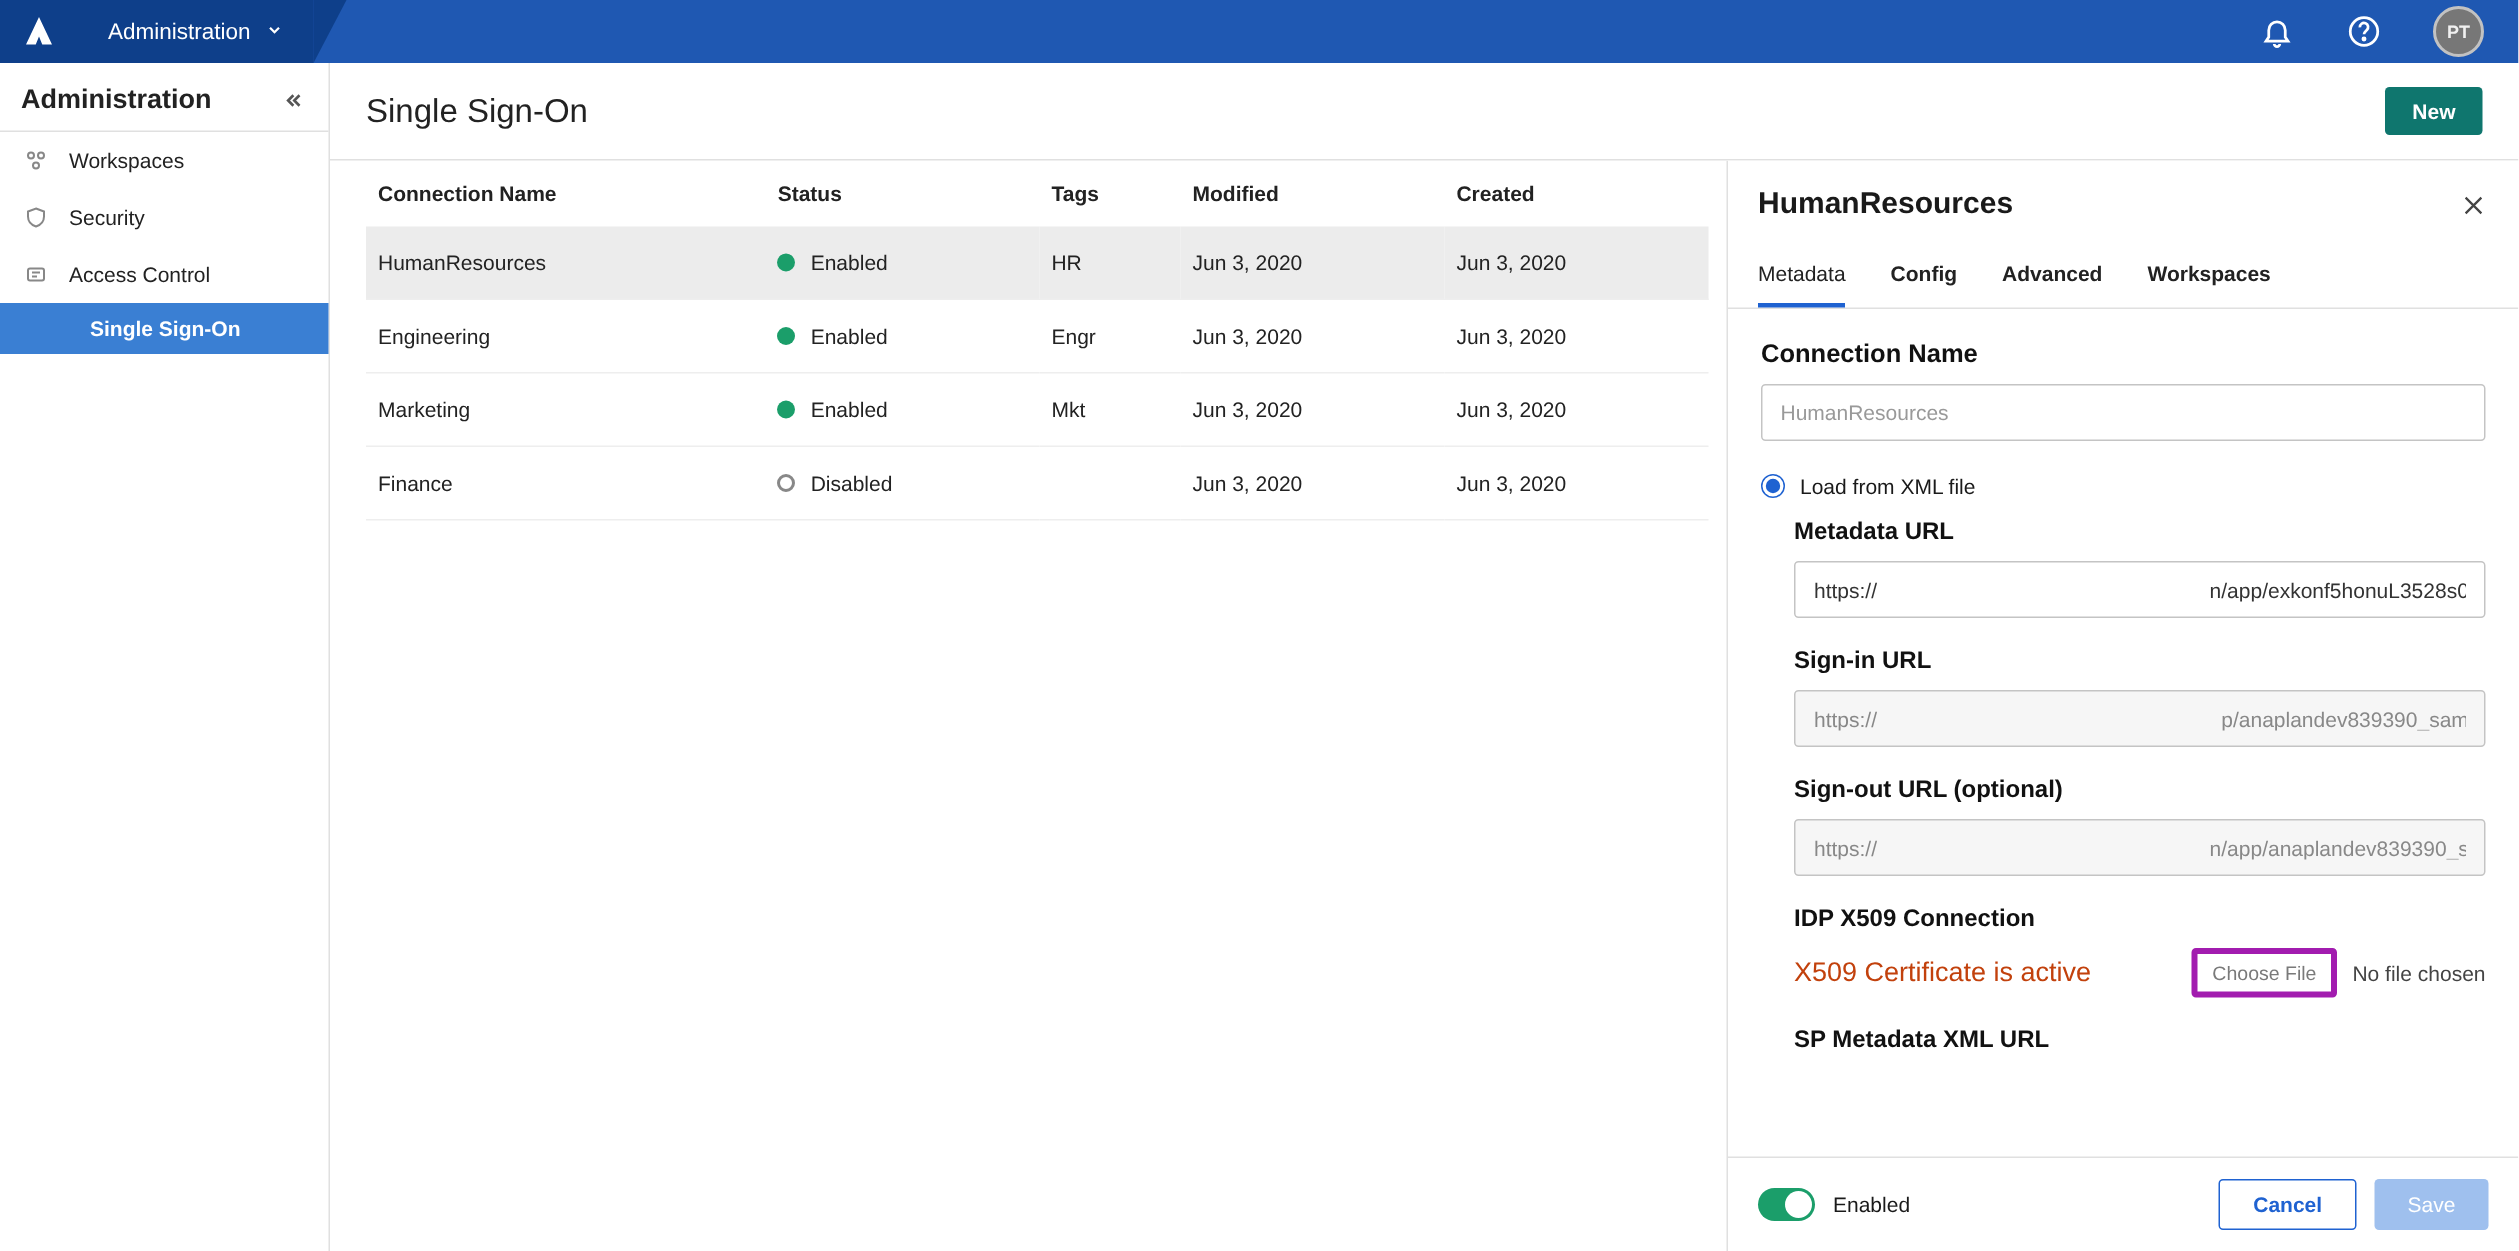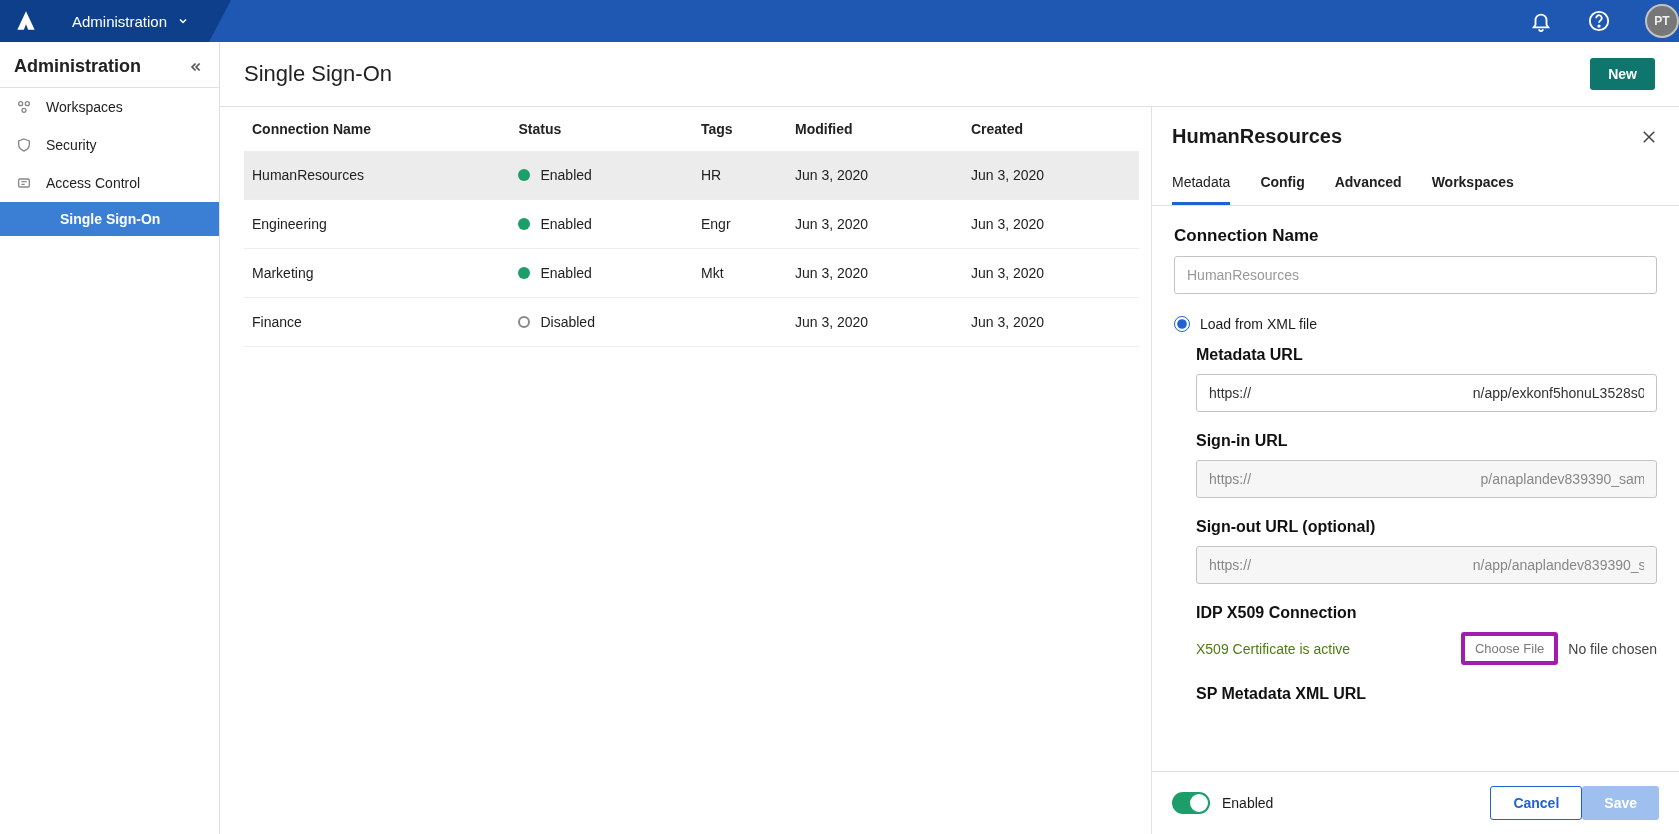--- a/index.html
+++ b/index.html
@@ -6,21 +6,21 @@
   body { font-family: -apple-system, BlinkMacSystemFont, "Segoe UI", Helvetica, Arial, sans-serif; font-size: 14px; color: #1a1a1a; background: #fff; width: 1679px; height: 834px; overflow: hidden; }
   
   
   .topbar { height: 42px; background: #1f58b2; display: flex; align-items: stretch; color: #fff; }
   .topbar .logo-box { width: 52px; background: #0e3f8a; display: flex; align-items: center; justify-content: center; position: relative; }
   .topbar .logo-box svg { width: 26px; height: 26px; }
   .topbar .app-switch { background: #0e3f8a; padding: 0 20px; display: flex; align-items: center; font-size: 15px; cursor: pointer; position: relative; }
   .topbar .app-switch::after { content:""; position:absolute; top:0; right:-22px; width:0; height:0; border-top:42px solid #0e3f8a; border-right:22px solid transparent; }
   .topbar .app-switch .chev { margin-left:10px; }
   .topbar .spacer { flex:1; }
-  .topbar .right-icons { display:flex; align-items:center; gap:34px; padding-right:0; }
+  .topbar .right-icons { display:flex; align-items:center; gap:34px; padding-right:23px; }
   .topbar .right-icons .icon-btn { width:24px; height:24px; display:flex; align-items:center; justify-content:center; cursor:pointer; color:#fff; }
   .topbar .avatar { width:34px; height:34px; border-radius:50%; background:#777; border:2px solid #c2c2c2; display:flex; align-items:center; justify-content:center; font-size:12px; font-weight:600; color:#f0f0f0; cursor:pointer; }
   
   
   .layout { display:flex; height:calc(834px - 42px); }
   
   
   .sidebar { width:220px; border-right:1px solid #e0e0e0; background:#fff; display:flex; flex-direction:column; }
   .sidebar-header { display:flex; align-items:center; justify-content:space-between; padding:14px 14px 10px 14px; }
   .sidebar-header h2 { font-size:18px; font-weight:600; color:#222; }
@@ -63,32 +63,32 @@
   .form-group { margin-bottom:22px; }
   .form-label-lg { font-size:17px; font-weight:600; color:#111; margin-bottom:10px; display:block; }
   .form-label { font-size:16px; font-weight:600; color:#111; margin-bottom:10px; display:block; }
   .form-input { width:100%; border:1px solid #c4c4c4; border-radius:3px; padding:10px 12px; font-size:14px; color:#333; background:#fff; }
   .form-input::placeholder { color:#999; }
   .form-input:disabled { background:#f6f6f6; color:#888; }
   .radio-row { display:flex; align-items:center; gap:10px; margin-bottom:14px; cursor:pointer; }
   .radio-row input[type=radio] { width:16px; height:16px; accent-color:#1f62d1; cursor:pointer; }
   .radio-row span { font-size:14px; }
   .indent { margin-left:22px; margin-bottom:20px; }
-  .muted { color:#4d7c0f; font-size:14px; }
+  .muted { color:#c2410c; font-size:18px; }
   .file-row { display:flex; align-items:center; gap:10px; margin-top:6px; }
   .file-btn { border:4px solid #a21caf; background:#fff; color:#7a7a7a; padding:5px 10px; font-size:13px; border-radius:3px; cursor:pointer; }
   .file-label { font-size:14px; color:#444; }
   
   .detail-footer { border-top:1px solid #e0e0e0; padding:14px 20px; display:flex; align-items:center; justify-content:space-between; background:#fff; }
   .toggle-wrap { display:flex; align-items:center; gap:12px; }
   .toggle { width:38px; height:22px; border-radius:11px; background:#1b9e6a; position:relative; cursor:pointer; }
   .toggle .knob { width:18px; height:18px; border-radius:50%; background:#fff; position:absolute; top:2px; right:2px; }
-  .footer-btns { display:flex; }
+  .footer-btns { display:flex; gap:12px; }
   .btn-outline { background:#fff; border:1px solid #1f62d1; color:#1f62d1; border-radius:3px; padding:8px 22px; font-size:14px; font-weight:600; cursor:pointer; }
-  .btn-save { background:#9fc0ee; color:#fff; border:none; border-radius:3px; padding:8px 22px; font-size:14px; font-weight:700; cursor:not-allowed; }
+  .btn-save { background:#9fc0ee; color:#fff; border:none; border-radius:3px; padding:8px 22px; font-size:14px; font-weight:400; cursor:not-allowed; }
 
   
   .detail-body::-webkit-scrollbar { width:10px; }
   .detail-body::-webkit-scrollbar-thumb { background:#ccc; border-radius:5px; }
 </style>
 </head>
 <body>
 
 <div class="topbar">
   <div class="logo-box">

